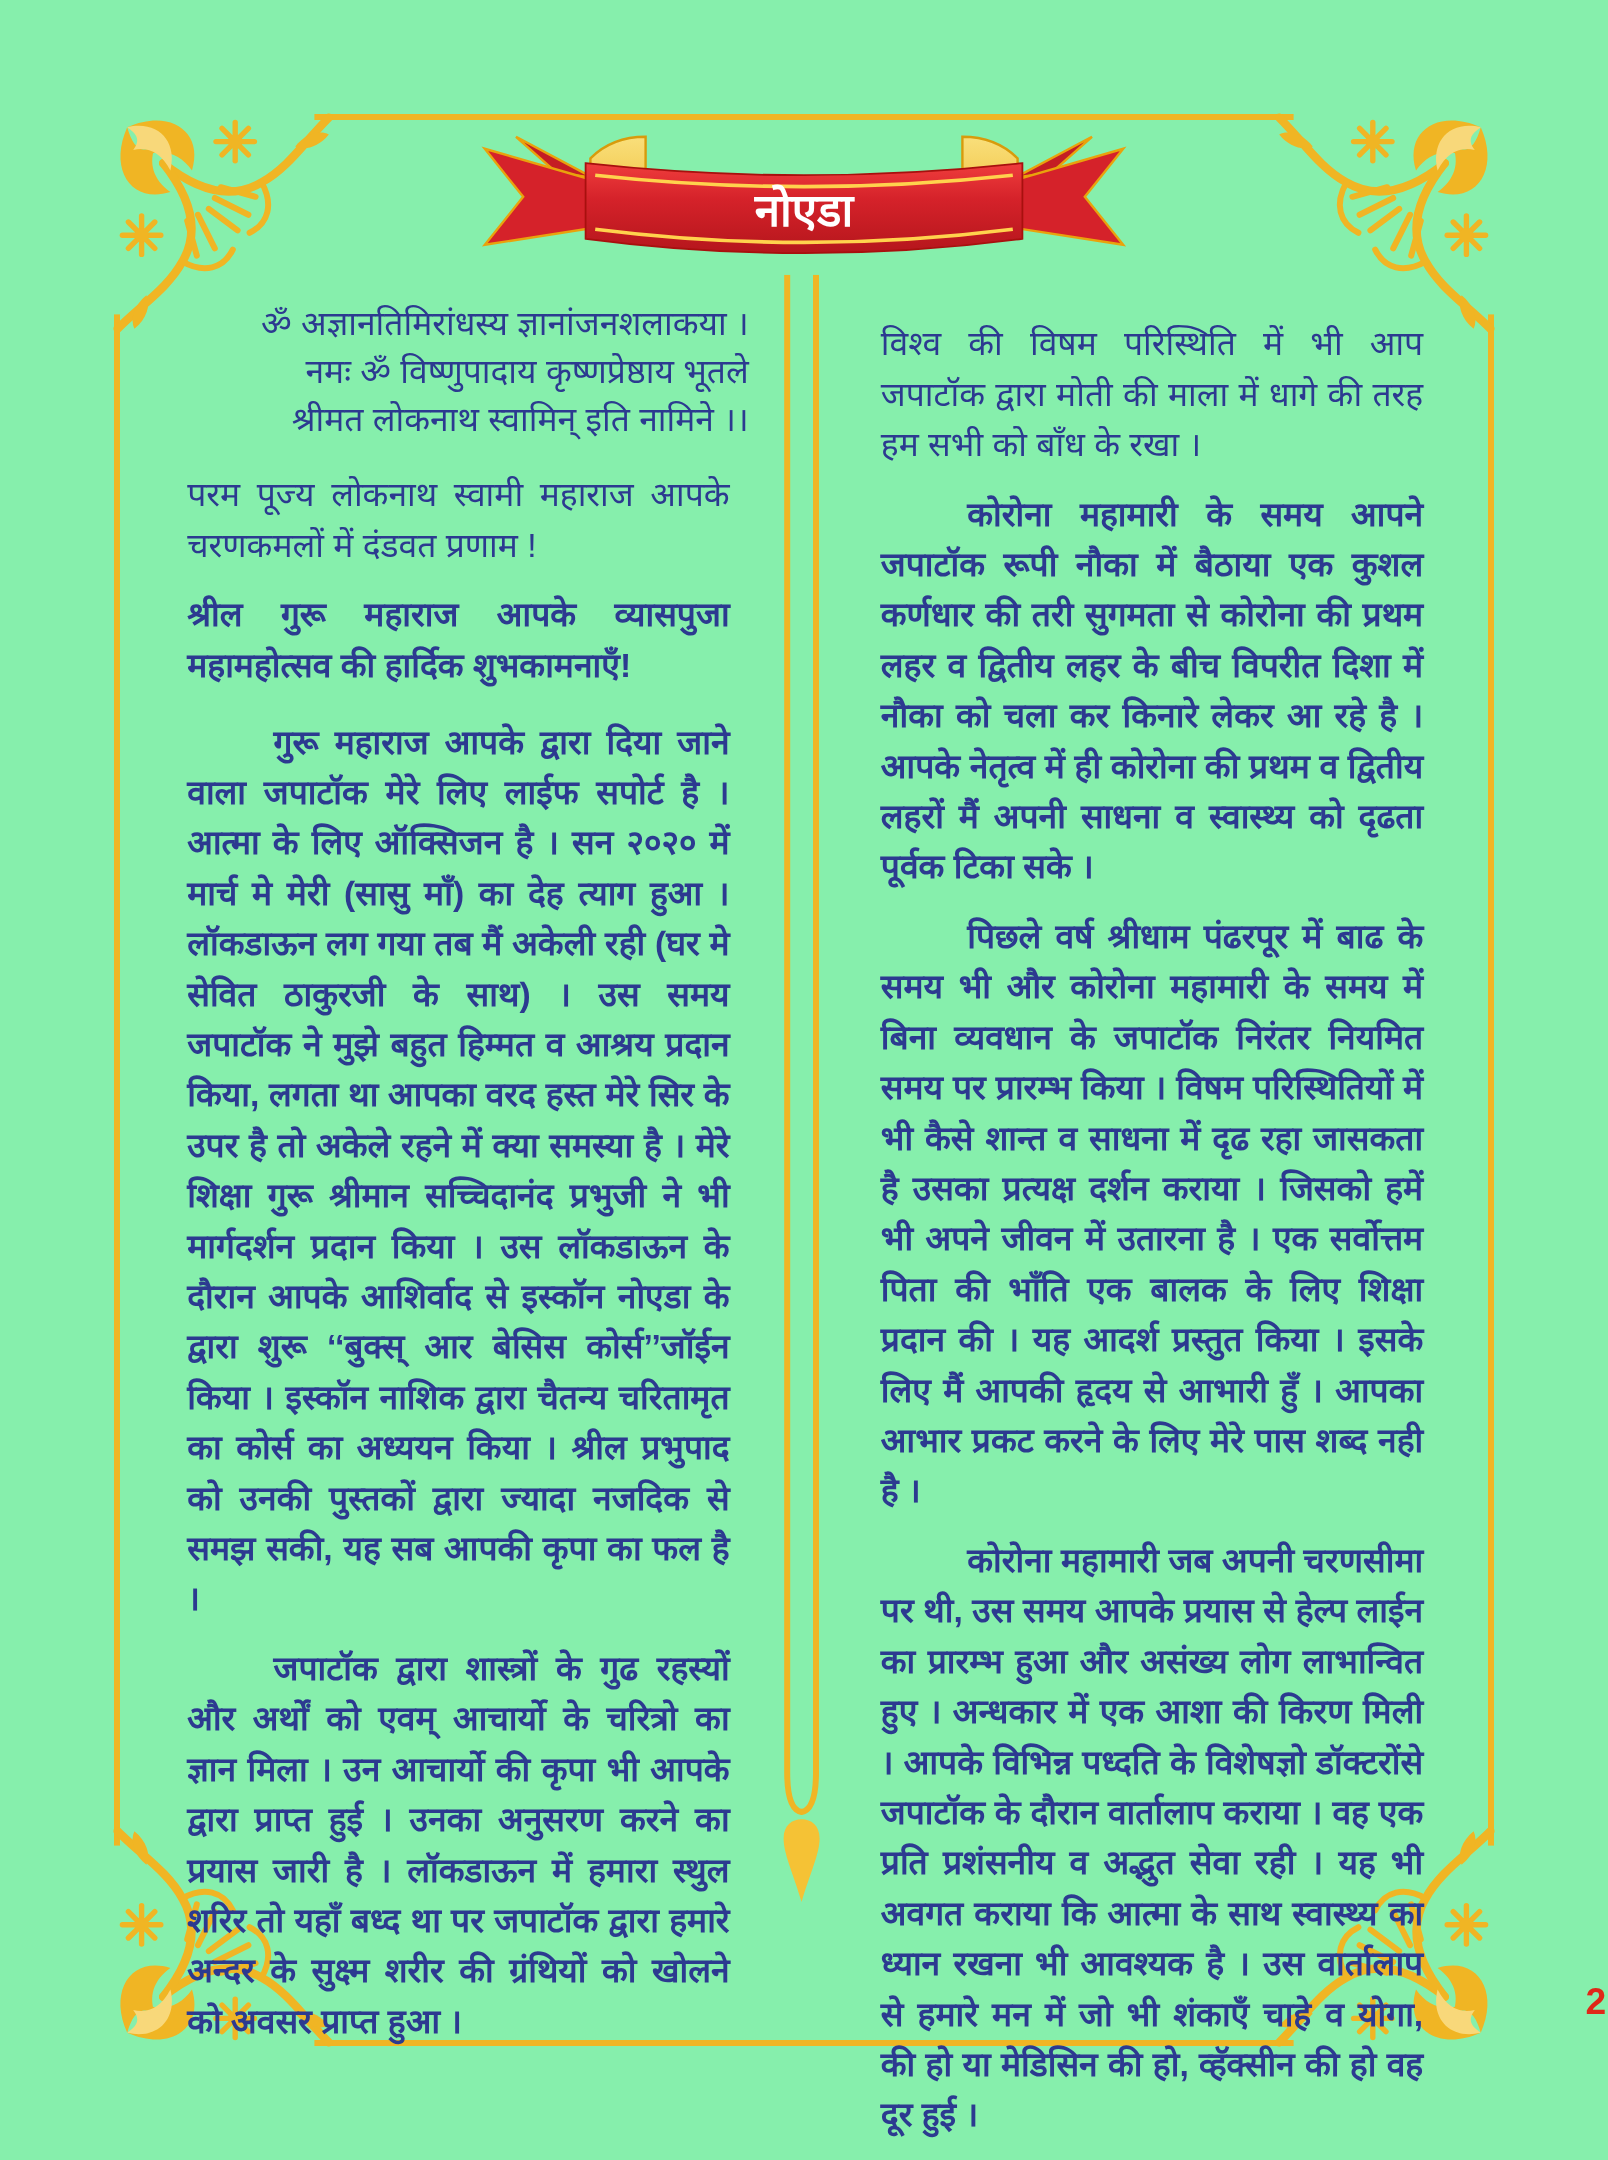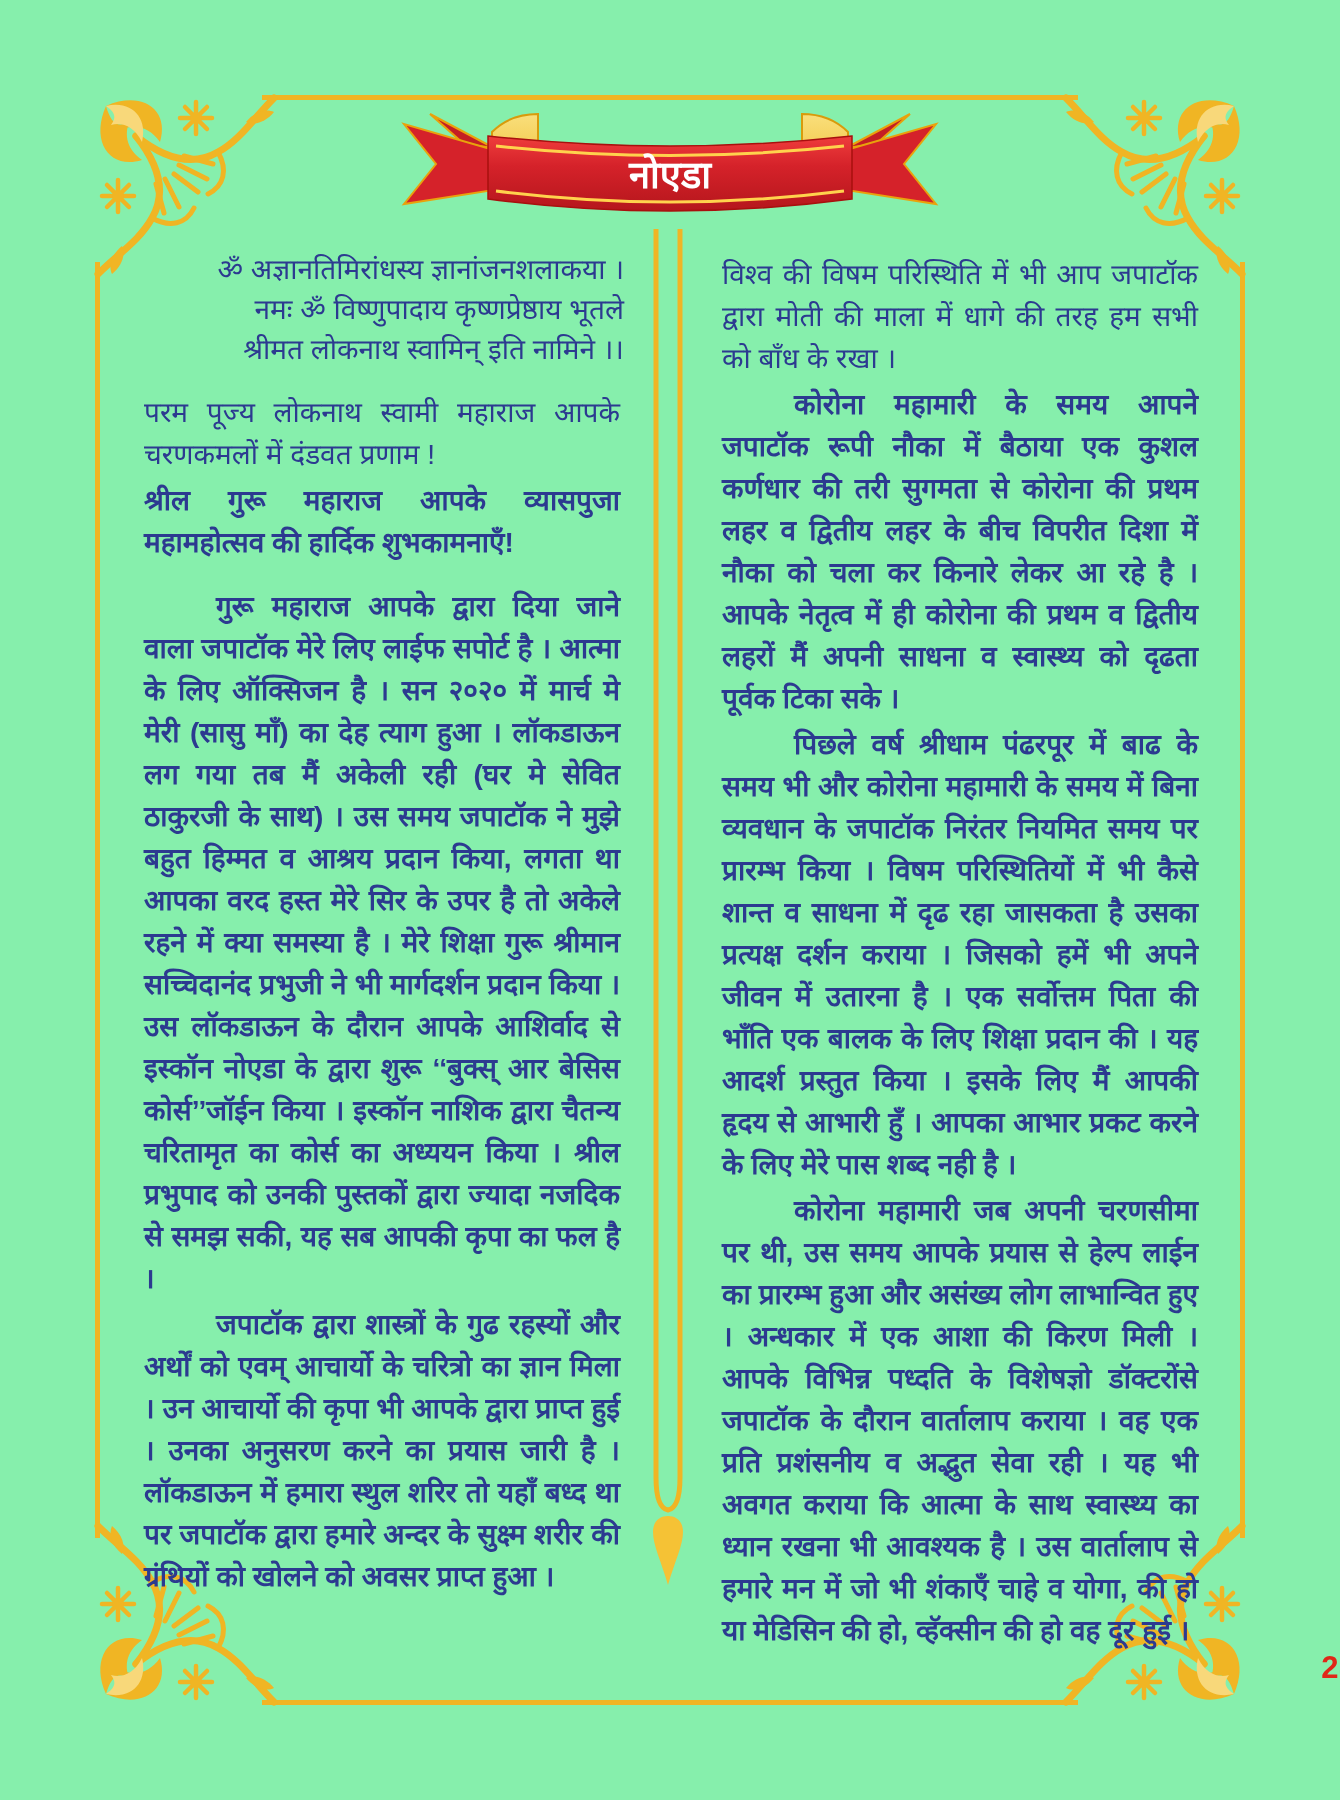--- a/index.html
+++ b/index.html
@@ -26,21 +26,21 @@
 
   
   .divider{position:absolute;left:649px;top:229px;width:38px;height:1360px;}
 
   
   .col{position:absolute;top:250px;width:484px;color:#2c3a90;font-size:28px;line-height:42px;text-align:justify;}
   .col-left{left:140px;}
   .col-right{left:718px;}
   .shloka{text-align:right;line-height:40px;margin:0 0 22px 0;}
   .shloka div{white-space:nowrap;}
-  p.par{margin:4px;}
+  p.par{margin:16px;}
   p.indent{text-indent:72px;font-weight:bold;}
   p.gap-after{margin-bottom:22px;font-weight:bold;}
 
   
   .page-number{position:absolute;left:0;top:1650px;width:100%;text-align:right;
     color:#e02718;font-size:31px;font-weight:bold;letter-spacing:1px;margin-left:36px;}
 </style>
 </head>
 <body>
 

